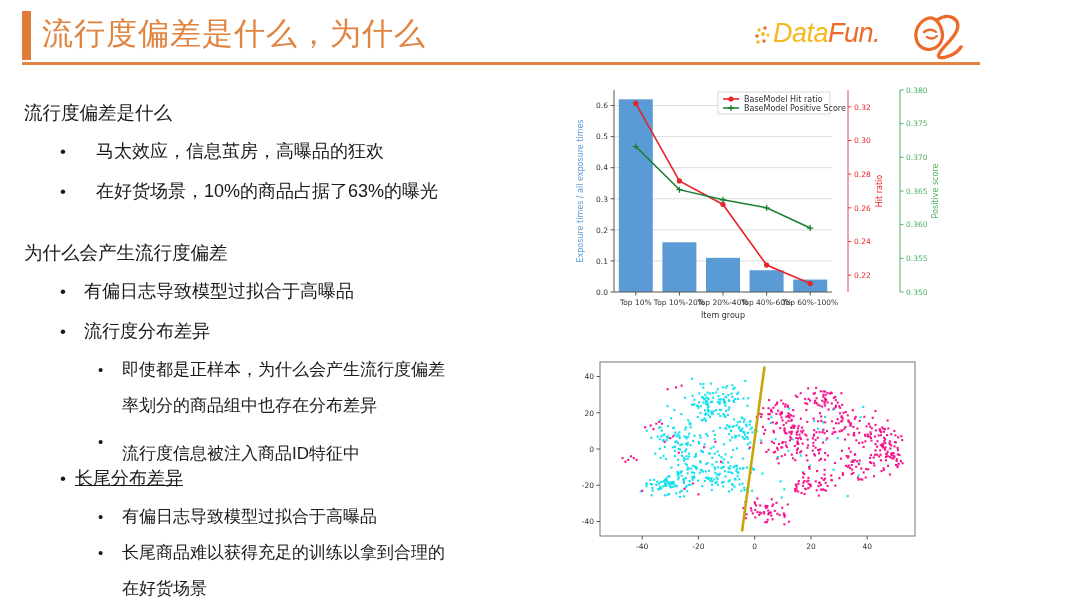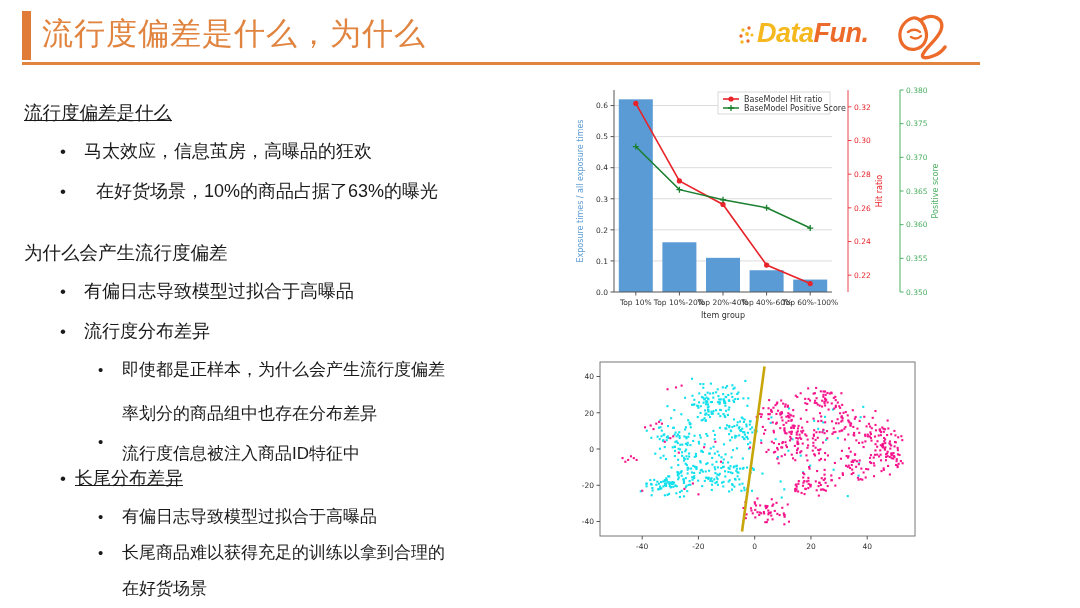--- a/index.html
+++ b/index.html
@@ -1,28 +1,28 @@
 <!DOCTYPE html>
 <html><head>
 <meta charset="utf-8">
 <style>
   html,body{margin:0;padding:0;}
   body{
     width:1080px;height:608px;background:#ffffff;overflow:hidden;position:relative;
     font-family:"Liberation Sans","DejaVu Sans",sans-serif;color:#262626;
   }
   
-  #header{position:absolute;left:0;top:0;width:960px;height:72px;}
+  #header{position:absolute;left:0;top:0;width:960px;height:72px;padding-left:16px;}
   #title-accent-bar{position:absolute;left:22px;top:11px;width:9px;height:49px;background:#E07B3A;}
   #page-title{position:absolute;left:42px;top:12px;font-size:31px;line-height:44px;color:#E0843F;letter-spacing:1px;white-space:nowrap;}
   #title-underline{position:absolute;left:22px;top:62px;width:958px;height:3px;background:#E0843F;}
   
   #logo{position:absolute;right:12px;top:8px;width:215px;height:58px;}
   #logo-dots{position:absolute;left:6px;top:18px;width:22px;height:22px;}
-  #logo-wordmark{position:absolute;left:24px;top:10px;font-size:27px;font-weight:bold;font-style:italic;letter-spacing:-0.5px;white-space:nowrap;}
+  #logo-wordmark{position:absolute;left:24px;top:10px;font-size:27px;font-weight:normal;font-style:italic;letter-spacing:-0.5px;white-space:nowrap;}
   #logo-word-data{color:#F5B81E;}
   #logo-word-fun{color:#ED6B2A;}
   #logo-mark{position:absolute;left:150px;top:2px;}
   
   #content{position:absolute;left:0;top:72px;width:560px;height:536px;}
   .txt{position:absolute;white-space:nowrap;color:#1a1a1a;}
   .lvl0{font-size:18.5px;}
   .lvl1{font-size:18px;}
   .lvl2{font-size:17px;}
   .bullet{position:absolute;color:#1a1a1a;}
@@ -61,39 +61,39 @@
       <path d="M30 8 C22 10 16 18 17 27 C18 36 25 41 33 39 C41 37 45 29 43 21 C41 13 36 7 30 8 Z" fill="none" stroke="#ED6B2A" stroke-width="3.2"></path>
       <path d="M25 22 C29 19 34 19 37 22" fill="none" stroke="#ED6B2A" stroke-width="2.4" stroke-linecap="round"></path>
       <path d="M28 27 C31 29 35 29 38 26" fill="none" stroke="#ED6B2A" stroke-width="2.4" stroke-linecap="round"></path>
       <path d="M38 10 C50 2 62 9 58 20 C55 29 44 36 40 44 C38 48 42 49 50 46 C56 44 60 40 62 37" fill="none" stroke="#ED6B2A" stroke-width="3.4" stroke-linecap="round"></path>
     </svg>
   </div>
 </div>
 
 <div id="content">
 
-  <div class="txt lvl0" style="left:24px;top:28px;text-decoration:underline;">流行度偏差是什么</div>
+  <div class="txt lvl0" style="left:24px;top:28px;">流行度偏差是什么</div>
 
   <div class="bullet b1" style="left:60px;top:70px;">•</div>
-  <div class="txt lvl1" style="left:84px;top:67px;">马太效应，信息茧房，高曝品的狂欢</div>
+  <div class="txt lvl1" style="left:96px;top:67px;">马太效应，信息茧房，高曝品的狂欢</div>
 
   <div class="bullet b1" style="left:60px;top:110px;">•</div>
   <div class="txt lvl1" style="left:84px;top:107px;margin-left:12px;">在好货场景，10%的商品占据了63%的曝光</div>
 
   <div class="txt lvl0" style="left:24px;top:168px;">为什么会产生流行度偏差</div>
 
   <div class="bullet b1" style="left:60px;top:210px;">•</div>
   <div class="txt lvl1" style="left:84px;top:207px;">有偏日志导致模型过拟合于高曝品</div>
 
   <div class="bullet b1" style="left:60px;top:250px;">•</div>
   <div class="txt lvl1" style="left:84px;top:247px;text-align:right;">流行度分布差异</div>
 
   <div class="bullet b2" style="left:98px;top:289px;">•</div>
   <div class="txt lvl2" style="left:122px;top:286px;">即使都是正样本，为什么会产生流行度偏差</div>
-  <div class="txt lvl2" style="left:122px;top:322px;margin-top:8px;">率划分的商品组中也存在分布差异</div>
+  <div class="txt lvl2" style="left:122px;top:322px;">率划分的商品组中也存在分布差异</div>
 
   <div class="bullet b2" style="left:98px;top:361px;">•</div>
   <div class="txt lvl2" style="left:122px;top:370px;">流行度信息被注入商品ID特征中</div>
 
   <div class="bullet b1" style="left:60px;top:397px;">•</div>
   <div class="txt lvl1" style="left:75px;top:394px;text-decoration:underline;">长尾分布差异</div>
 
   <div class="bullet b2" style="left:98px;top:436px;">•</div>
   <div class="txt lvl2" style="left:122px;top:433px;">有偏日志导致模型过拟合于高曝品</div>
 

